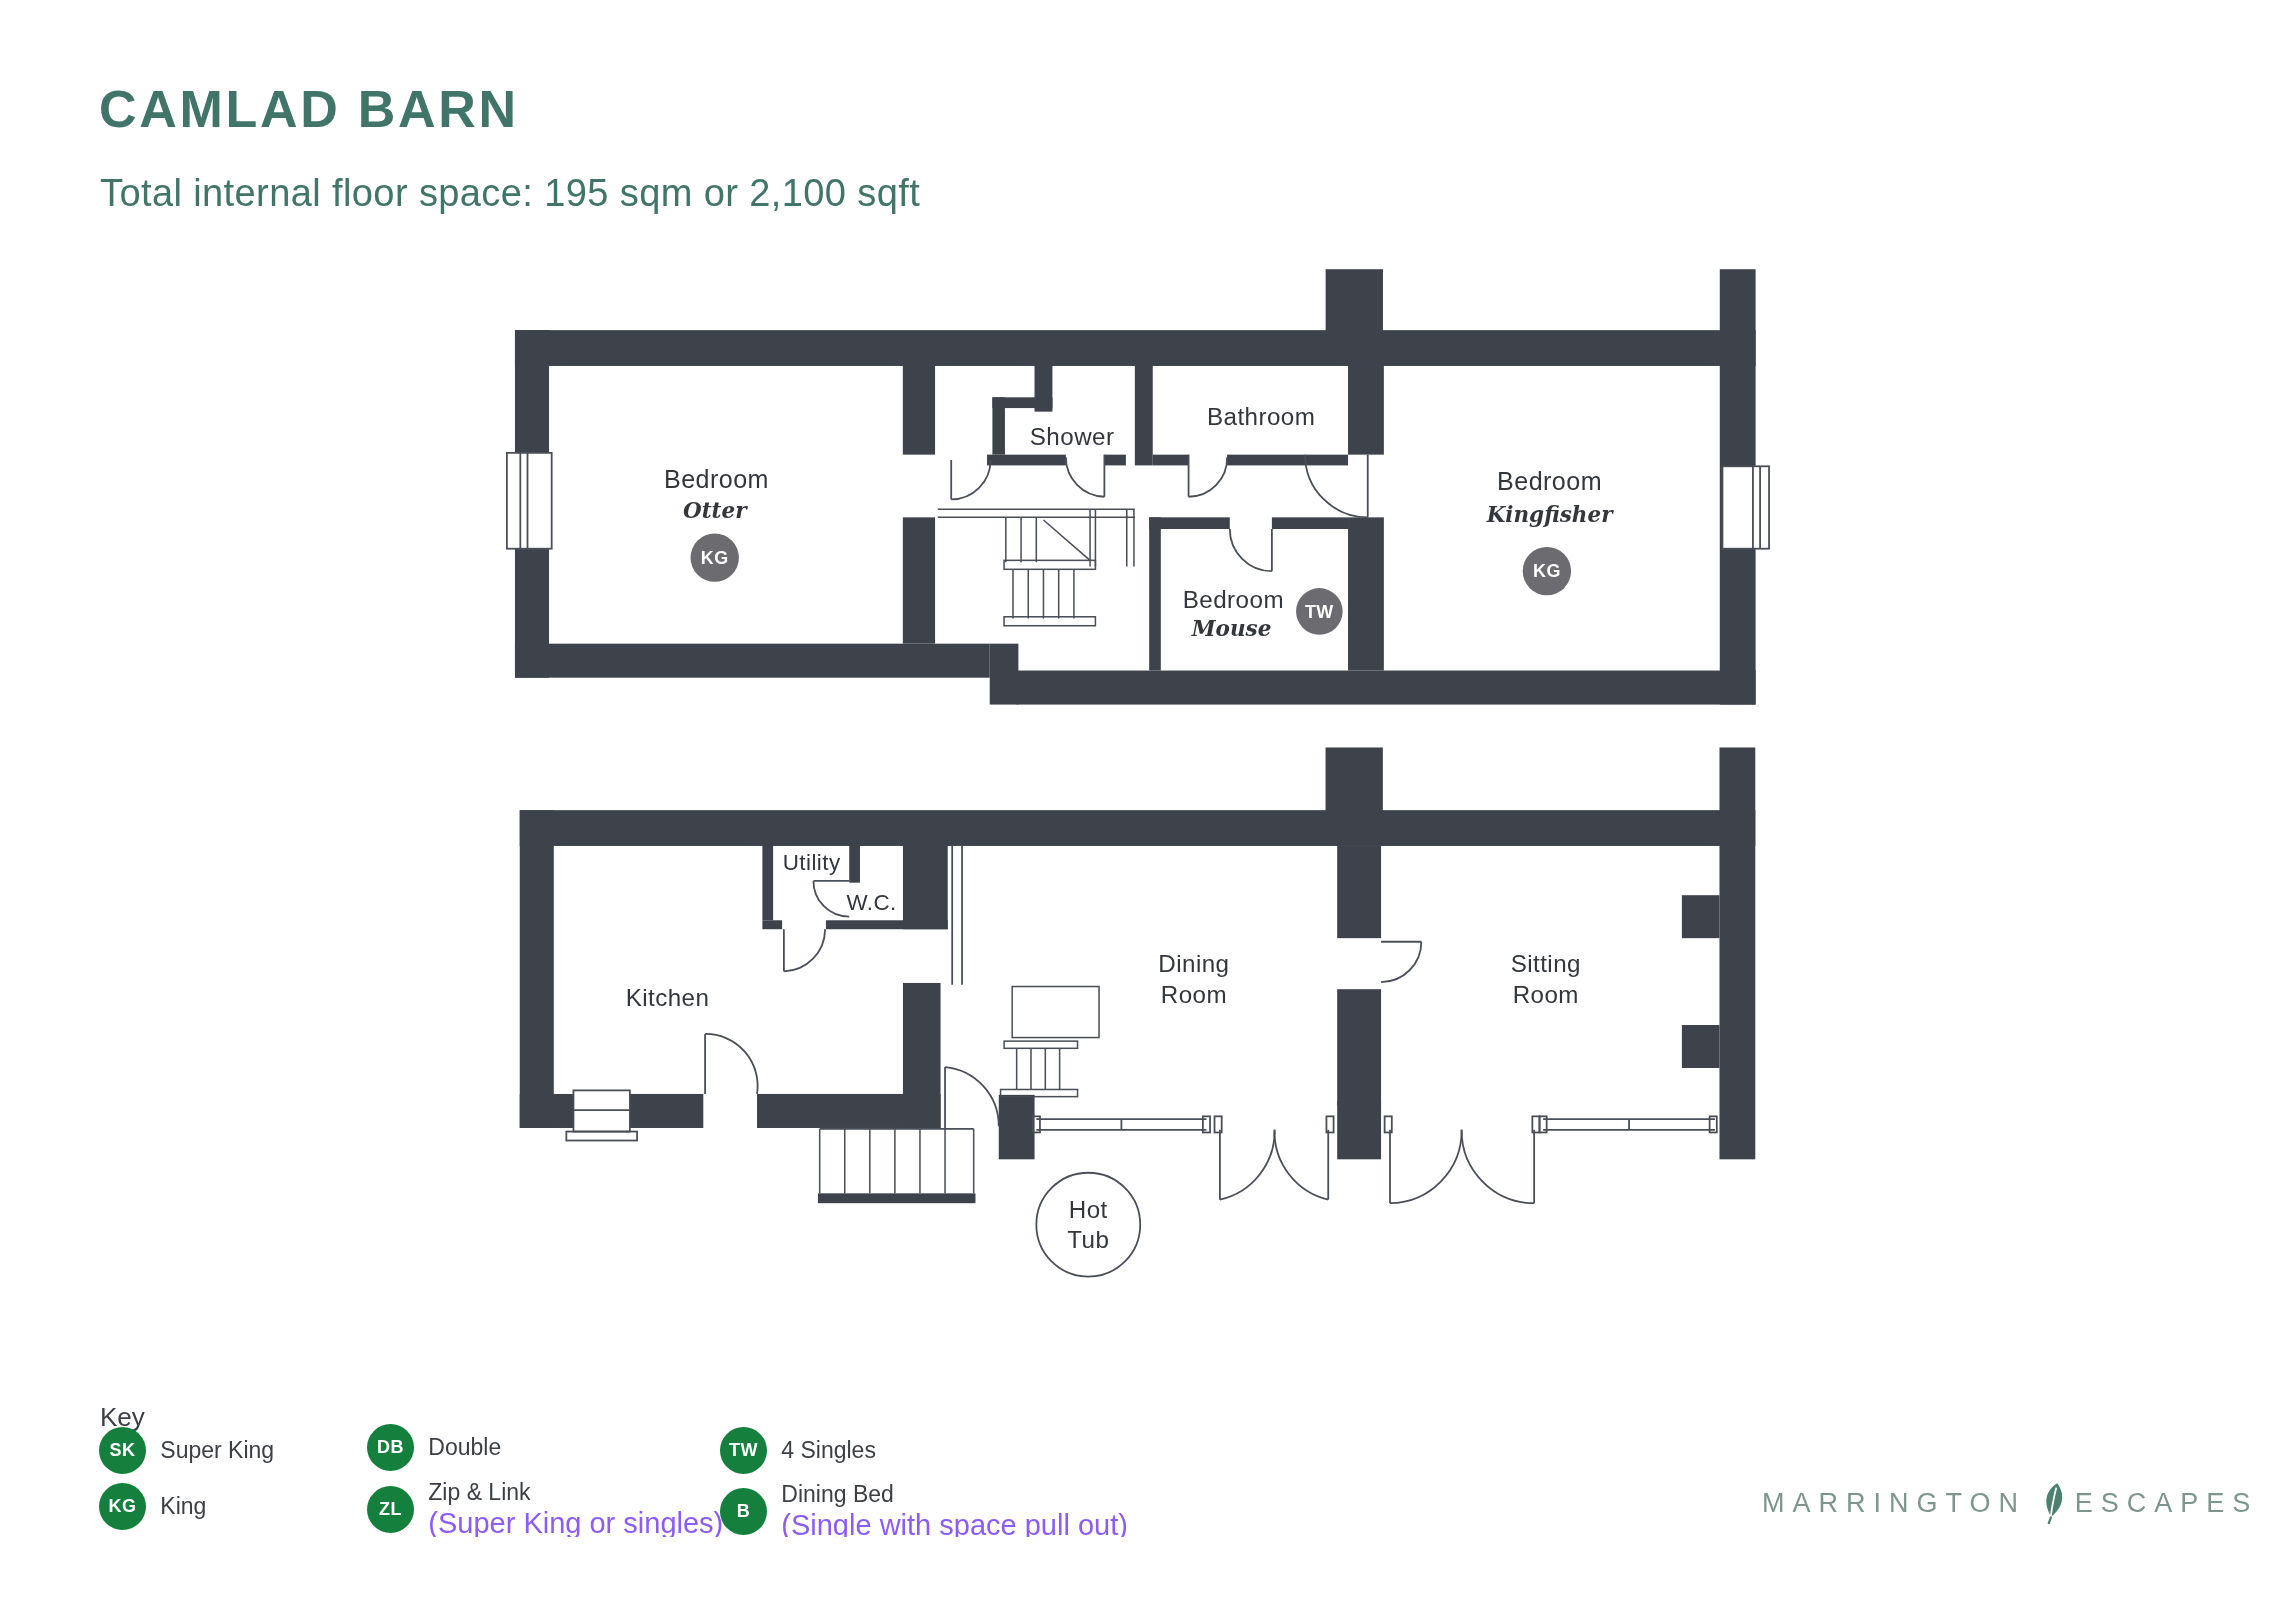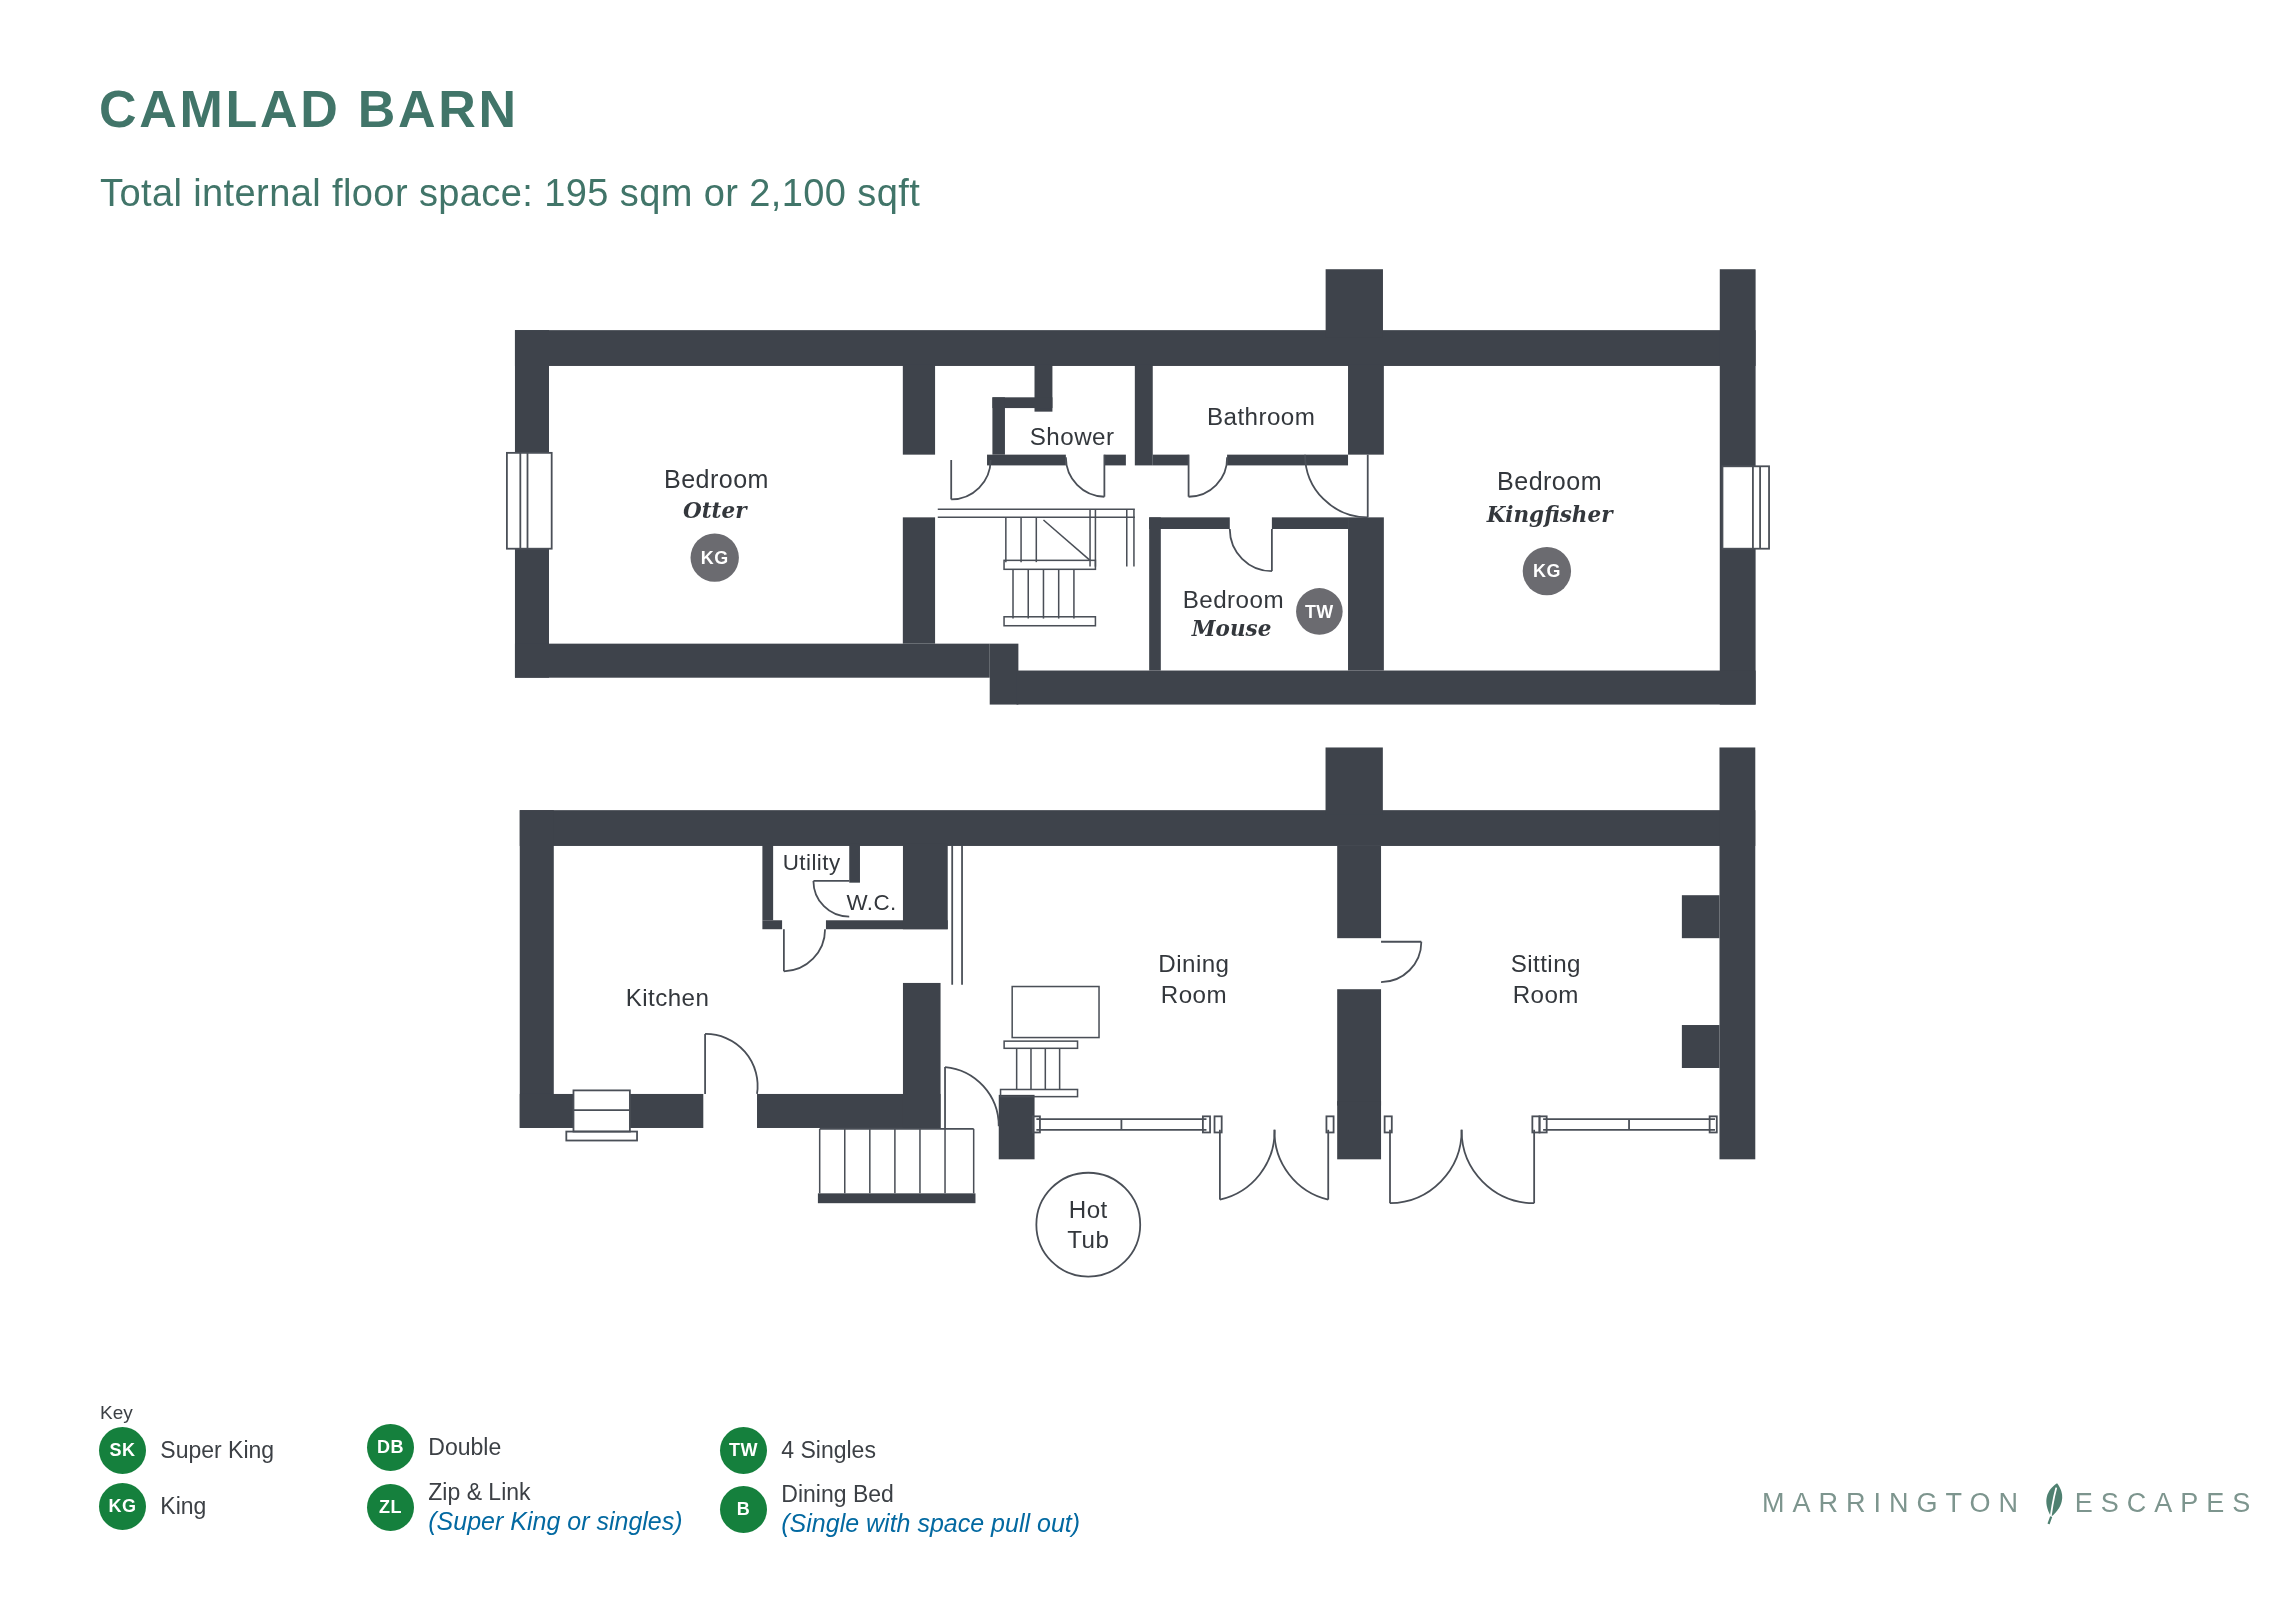--- a/index.html
+++ b/index.html
@@ -23,29 +23,29 @@
   svg text.room-lg{font-size:28px;letter-spacing:.5px;}
   svg text.room-sm{font-size:25px;letter-spacing:.5px;}
   svg text.bedname{font-family:"DejaVu Serif","Liberation Serif",serif;font-style:italic;font-weight:600;font-size:24px;}
   svg text.badge-txt{font-size:20px;font-weight:bold;fill:#ffffff;letter-spacing:.5px;}
   .wall{fill:#3e434b;}
   .thin{stroke:#4a4f57;stroke-width:2;fill:none;}
   .thin15{stroke:#4a4f57;stroke-width:1.7;fill:none;}
   .winbox{fill:#ffffff;stroke:#4a4f57;stroke-width:2;}
   .badge{fill:#6b6b70;}
   
-  #key-label{left:100px;top:1402px;font-size:19px;color:#3c4045;}
+  #key-label{left:100px;top:1402px;font-size:26px;color:#3c4045;}
   .key-item{position:absolute;display:flex;align-items:center;gap:14.3px;}
   .key-badge{
     width:47px;height:47px;border-radius:50%;background:#15803d;color:#fff;
     display:flex;align-items:center;justify-content:center;
     font-size:18px;font-weight:bold;letter-spacing:0.4px;flex:0 0 auto;
   }
   .key-text{font-size:23px;color:#3c4045;line-height:1.22;}
-  .key-sub{font-size:25px;color:#0369a1;font-style:italic;}
+  .key-sub{font-size:29px;color:#8b5cf6;}
   .key-sub:empty{display:none;}
   
   #logo{left:1762px;top:1482px;display:flex;align-items:center;}
   .logo-word{font-size:27px;letter-spacing:8px;color:#7d958e;font-weight:400;}
   #logo-leaf{margin:0 7.2px 0 12.5px;transform:rotate(10deg);}
 </style>
 </head>
 <body>
 
 <div id="screen">

